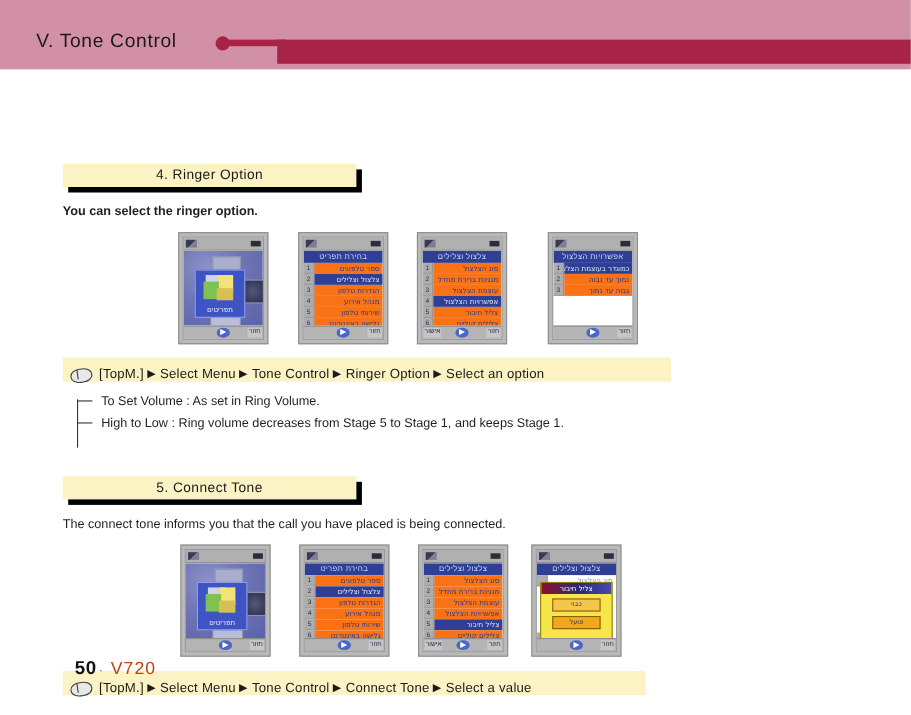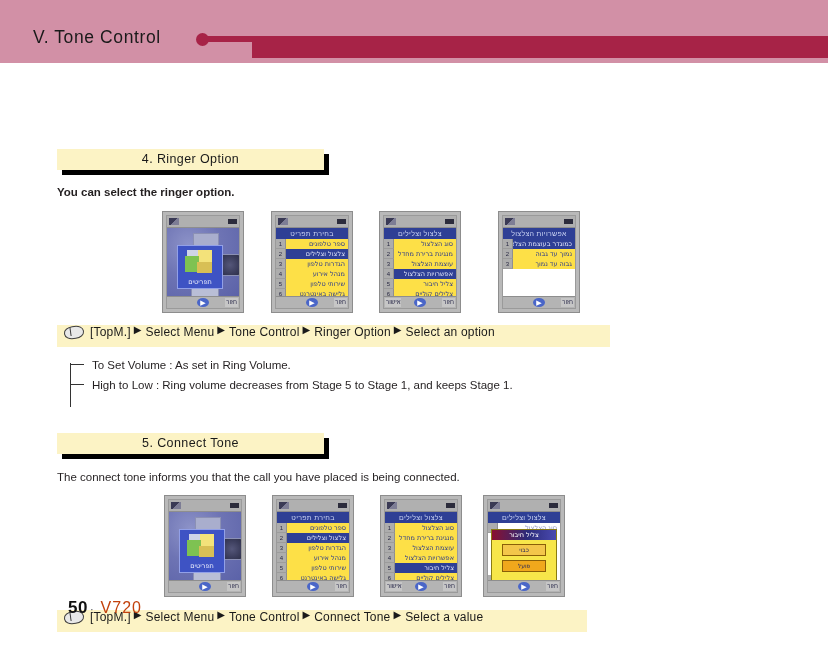--- a/index.html
+++ b/index.html
@@ -220,21 +220,21 @@
     background: #adadad;
     border-right: 1px solid #8f8f8f;
     border-bottom: 1px solid #9c9c9c;
     color: #2a2a44;
     font-size: 6px;
     line-height: 10px;
     text-align: center;
   }
   .ph-row .lbl {
     flex: 1 1 auto;
-    background: #fde047;
+    background: #f97316;
     color: #2b3a8c;
     font-size: 6.5px;
     line-height: 10px;
     text-align: right;
     padding-right: 3px;
     direction: rtl;
     white-space: nowrap;
     overflow: hidden;
     font-family: "DejaVu Sans", sans-serif;
   }
@@ -356,21 +356,21 @@
     overflow: hidden;
     font-family: "DejaVu Sans", sans-serif;
   }
 
   
   .crumb-bar {
     position: absolute;
     height: 22px;
     background: #fcf3c5;
     display: flex;
-    align-items: flex-start;
+    align-items: flex-end;
     padding-left: 6px;
     box-sizing: border-box;
     white-space: nowrap;
   }
   .crumb-icon {
     width: 22px;
     height: 13px;
     margin-right: 5px;
     position: relative;
     flex: 0 0 auto;

